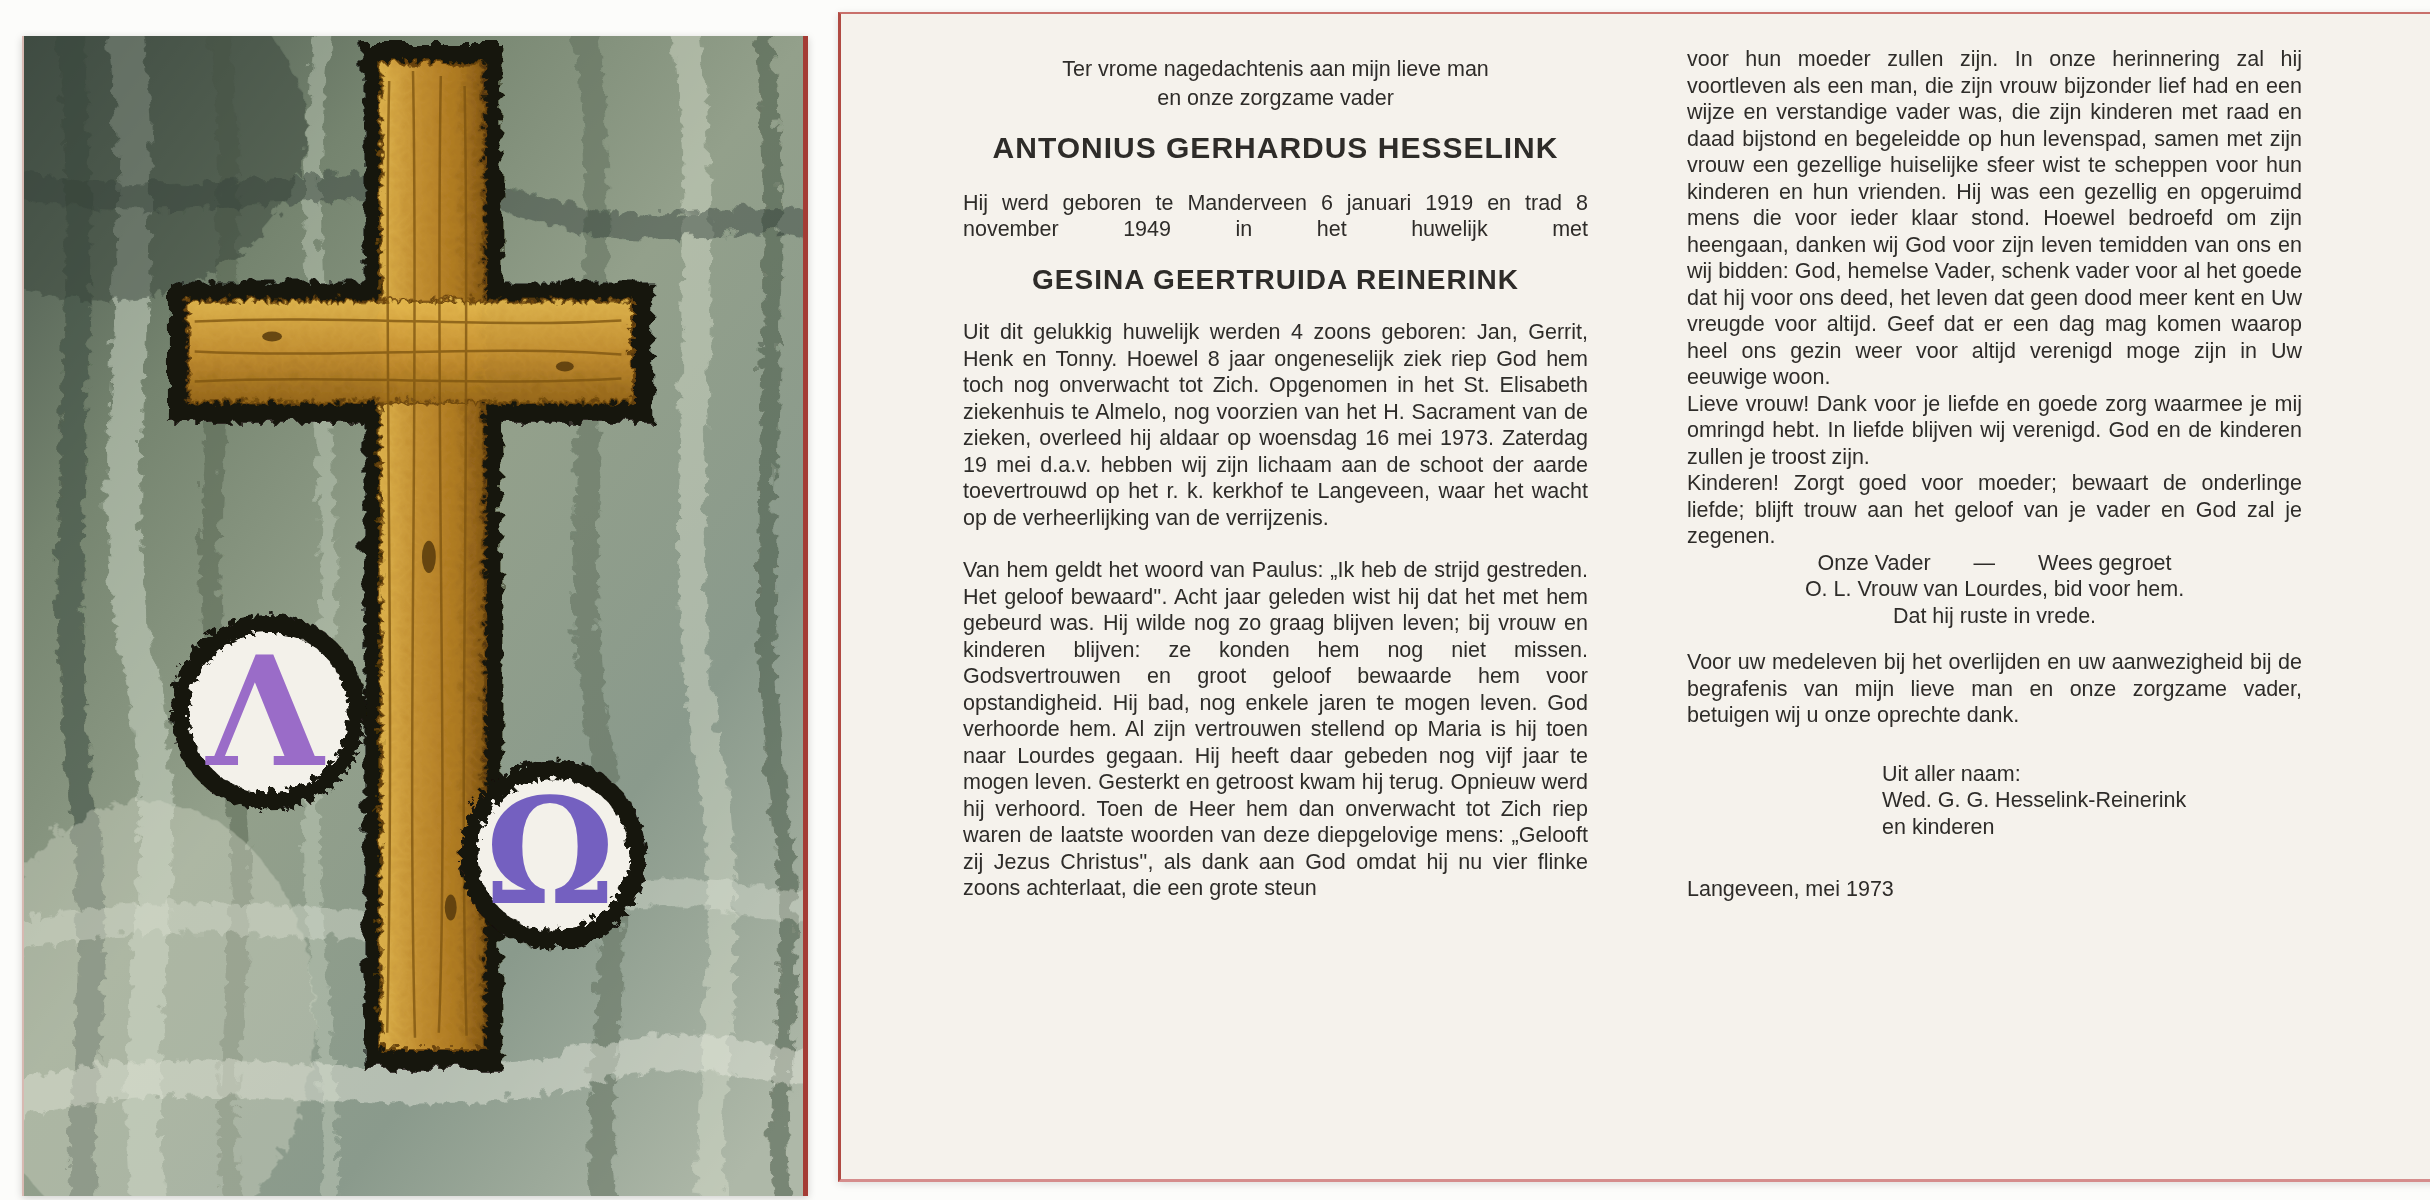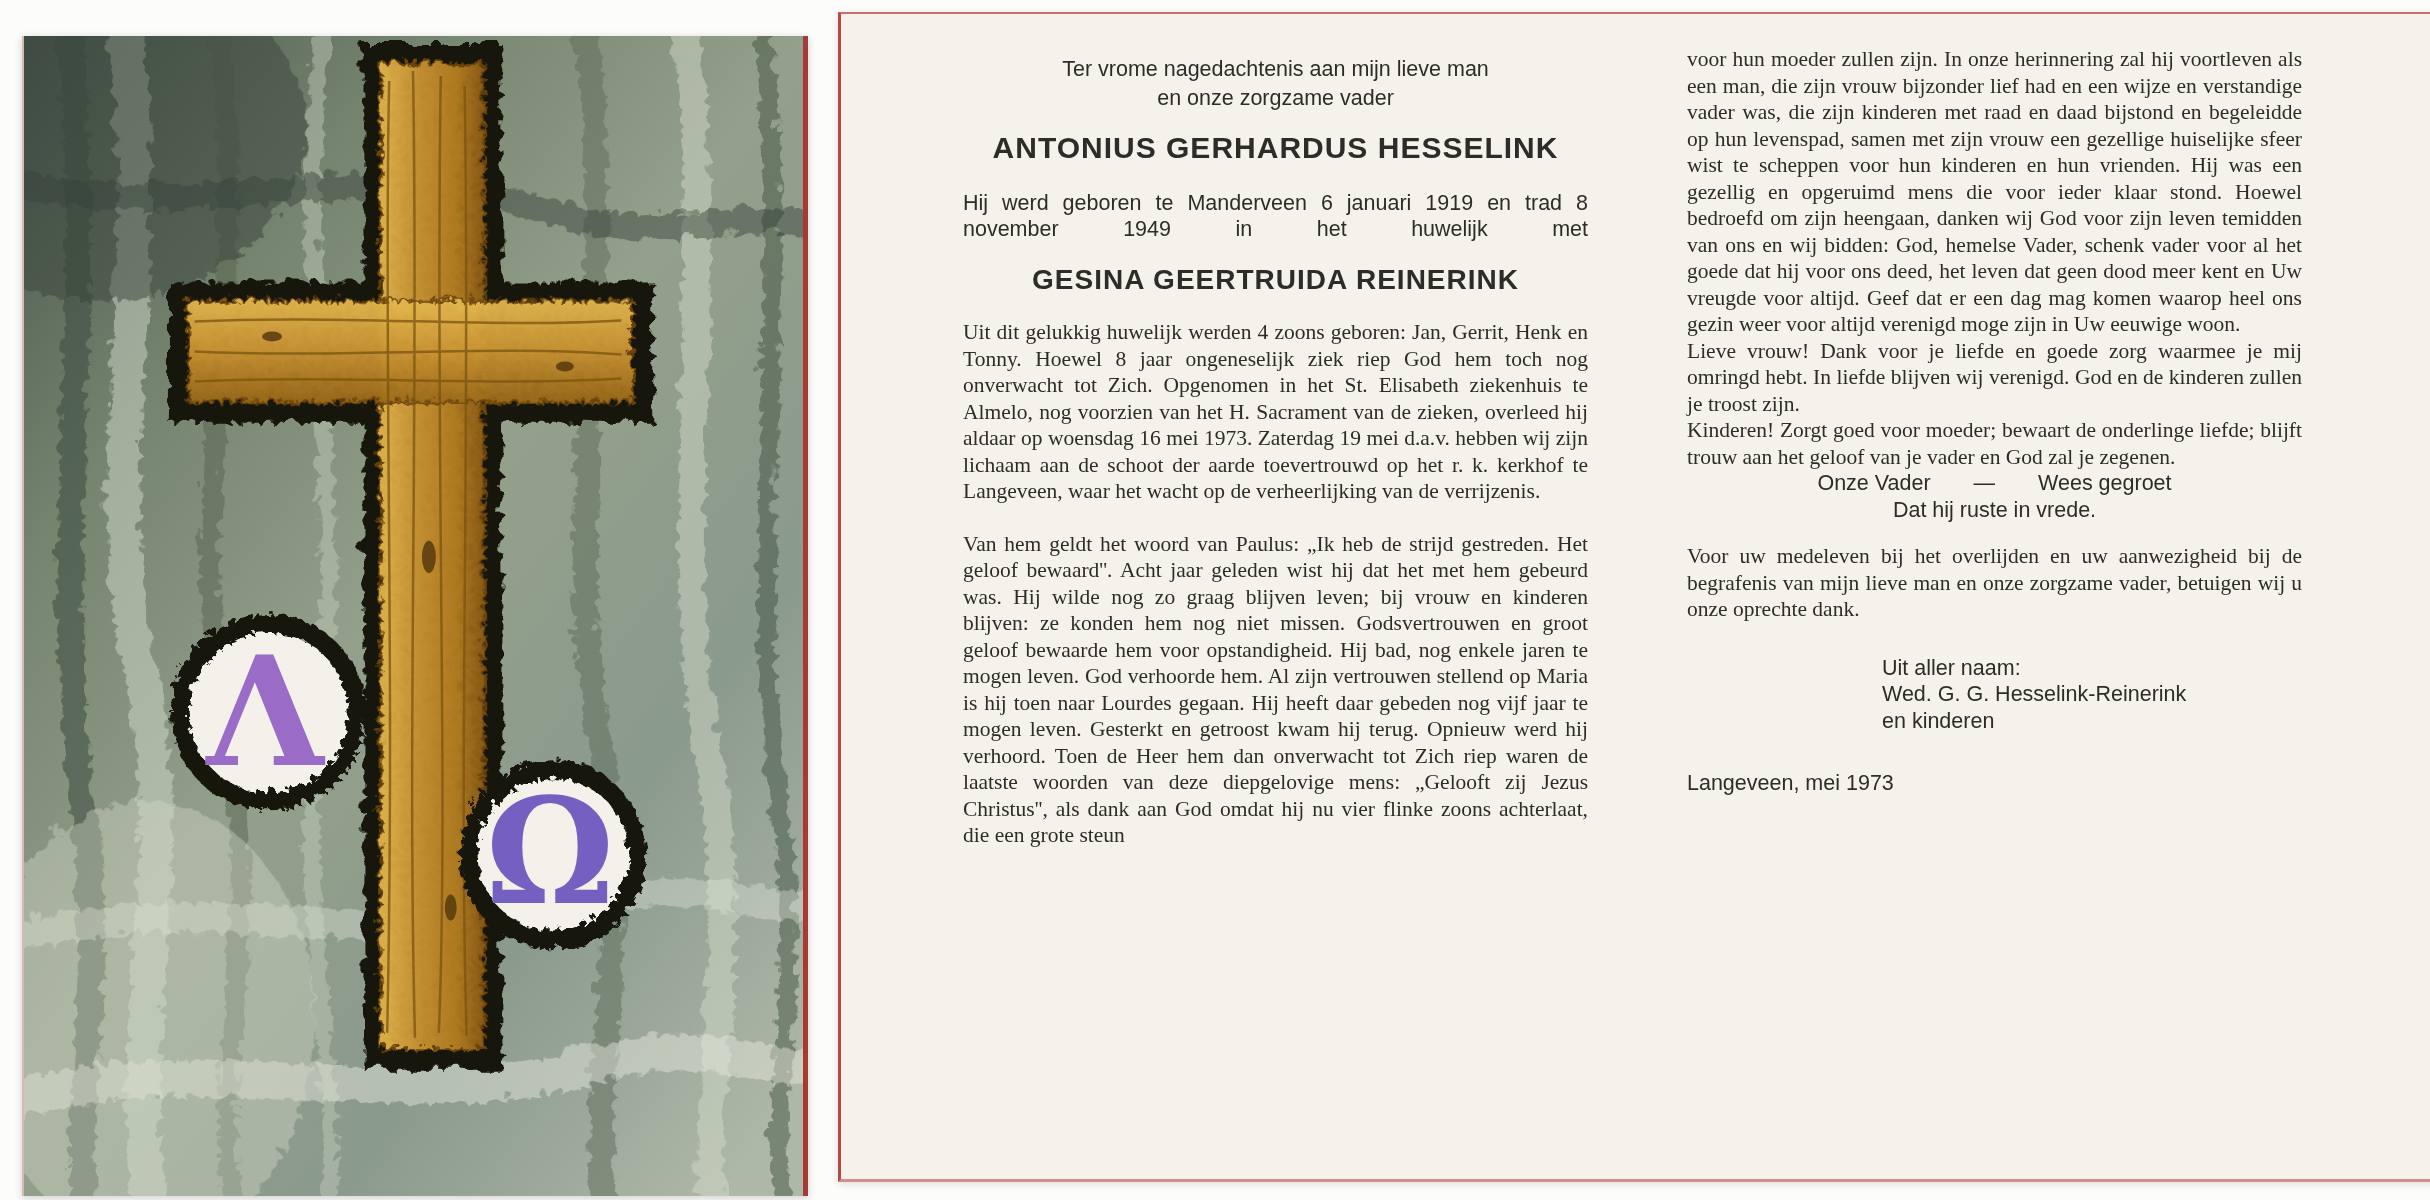--- a/index.html
+++ b/index.html
@@ -30,21 +30,21 @@
     box-shadow:0 2px 8px rgba(0,0,0,0.12);
   }
   .col{
     position:absolute;top:42px;
     color:var(--ink,#2e2c29);
     font-size:21.5px;line-height:26.5px;
   }
   .col1{left:122px;width:625px;}
   .col2{left:846px;top:32px;width:615px;}
   p{margin:0;}
-  .just{text-align:justify;font-family:Liberation Serif, serif;}
+  .just{text-align:justify;}
   .center{text-align:center;}
   .intro{margin-bottom:2px;}
   .intro-block{margin-bottom:24px;}
   .name{
     font-size:30px;font-weight:bold;letter-spacing:1px;
     text-align:center;margin:0 0 28px 0;
   }
   .birth{text-align:justify;text-align-last:justify;margin-bottom:24px;}
   .spouse{
     font-size:28px;font-weight:bold;letter-spacing:1px;
@@ -157,20 +157,21 @@
       <p class="spouse">GESINA GEERTRUIDA REINERINK</p>
       <p class="just para-gap">Uit dit gelukkig huwelijk werden 4 zoons geboren: Jan, Gerrit, Henk en Tonny. Hoewel 8 jaar ongeneselijk ziek riep God hem toch nog onverwacht tot Zich. Opgenomen in het St. Elisabeth ziekenhuis te Almelo, nog voorzien van het H. Sacrament van de zieken, overleed hij aldaar op woensdag 16 mei 1973. Zaterdag 19 mei d.a.v. hebben wij zijn lichaam aan de schoot der aarde toevertrouwd op het r. k. kerkhof te Langeveen, waar het wacht op de verheerlijking van de verrijzenis.</p>
       <p class="just">Van hem geldt het woord van Paulus: „Ik heb de strijd gestreden. Het geloof bewaard''. Acht jaar geleden wist hij dat het met hem gebeurd was. Hij wilde nog zo graag blijven leven; bij vrouw en kinderen blijven: ze konden hem nog niet missen. Godsvertrouwen en groot geloof bewaarde hem voor opstandigheid. Hij bad, nog enkele jaren te mogen leven. God verhoorde hem. Al zijn vertrouwen stellend op Maria is hij toen naar Lourdes gegaan. Hij heeft daar gebeden nog vijf jaar te mogen leven. Gesterkt en getroost kwam hij terug. Opnieuw werd hij verhoord. Toen de Heer hem dan onverwacht tot Zich riep waren de laatste woorden van deze diepgelovige mens: „Gelooft zij Jezus Christus'', als dank aan God omdat hij nu vier flinke zoons achterlaat, die een grote steun</p>
     </div>
 
     <div class="col col2">
       <p class="just">voor hun moeder zullen zijn. In onze herinnering zal hij voortleven als een man, die zijn vrouw bijzonder lief had en een wijze en verstandige vader was, die zijn kinderen met raad en daad bijstond en begeleidde op hun levenspad, samen met zijn vrouw een gezellige huiselijke sfeer wist te scheppen voor hun kinderen en hun vrienden. Hij was een gezellig en opgeruimd mens die voor ieder klaar stond. Hoewel bedroefd om zijn heengaan, danken wij God voor zijn leven temidden van ons en wij bidden: God, hemelse Vader, schenk vader voor al het goede dat hij voor ons deed, het leven dat geen dood meer kent en Uw vreugde voor altijd. Geef dat er een dag mag komen waarop heel ons gezin weer voor altijd verenigd moge zijn in Uw eeuwige woon.</p>
       <p class="just">Lieve vrouw! Dank voor je liefde en goede zorg waarmee je mij omringd hebt. In liefde blijven wij verenigd. God en de kinderen zullen je troost zijn.</p>
       <p class="just">Kinderen! Zorgt goed voor moeder; bewaart de onderlinge liefde; blijft trouw aan het geloof van je vader en God zal je zegenen.</p>
       <p class="prayer">Onze Vader  —  Wees gegroet</p>
+      <p class="prayer">O. L. Vrouw van Lourdes, bid voor hem.</p>
       <p class="prayer">Dat hij ruste in vrede.</p>
       <p class="just thanks">Voor uw medeleven bij het overlijden en uw aanwezigheid bij de begrafenis van mijn lieve man en onze zorgzame vader, betuigen wij u onze oprechte dank.</p>
       <div class="signature">
         <p>Uit aller naam:</p>
         <p>Wed. G. G. Hesselink-Reinerink</p>
         <p>en kinderen</p>
       </div>
       <p class="place-date">Langeveen, mei 1973</p>
     </div>
 

